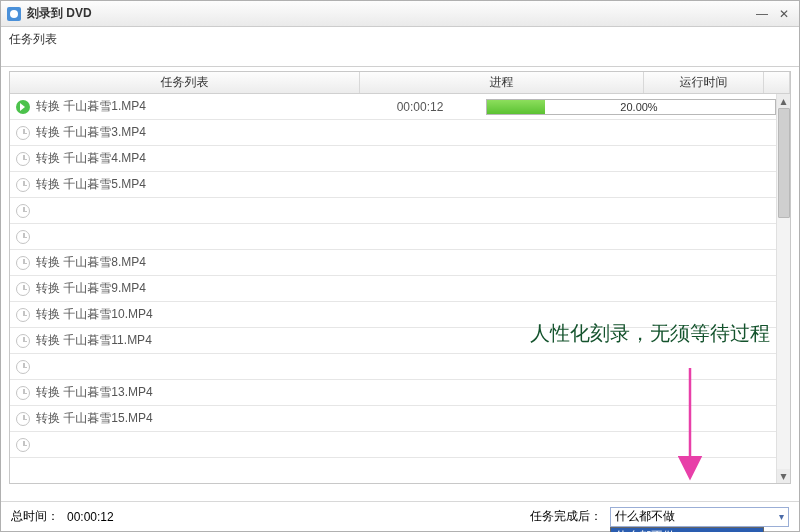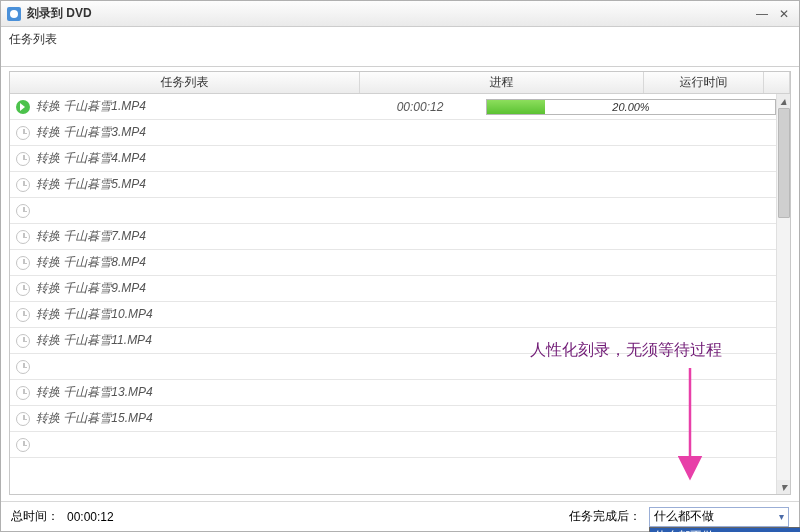--- a/index.html
+++ b/index.html
@@ -77,21 +77,20 @@
       font-size: 12px;
     }
     .col-name { width: 350px; }
     .col-time { width: 120px; }
     .col-prog { flex: 1; }
     .col-sp   { width: 26px; }
     .tbody {
       flex: 1;
       overflow: hidden;
       position: relative;
-      font-style: italic;
     }
     .row {
       display: flex;
       align-items: center;
       height: 26px;
       border-bottom: 1px solid #e6e6e6;
       color: #555;
     }
     .cell { display: flex; align-items: center; padding: 0 6px; }
     .cell.col-name { justify-content: flex-start; gap:6px; }
@@ -119,49 +118,49 @@
       width: 290px; height: 16px;
       border:1px solid #b8b8b8;
       position: relative;
       background:#fff;
     }
     .progress-bar {
       height: 100%;
       background: linear-gradient(to bottom, #8cde5c, #5cc233);
     }
     .progress-text {
-      position:absolute; left:0; top:0; width:100%; height:100%;
+      position:absolute; left:8px; top:0; width:100%; height:100%;
       display:flex; align-items:center; justify-content:center;
       color:#333; font-size:11px;
     }
     .scrollbar {
       position:absolute; right:0; top:0; width:14px; height:100%;
       background:#f3f3f3; border-left:1px solid #e0e0e0;
     }
     .sb-arrow {
       height:14px; display:flex; align-items:center; justify-content:center;
       background:#ececec; color:#666; cursor:pointer;
     }
     .sb-thumb {
       position:absolute; top:14px; left:1px; width:12px; height:110px;
       background:#cfcfcf; border:1px solid #b8b8b8; border-radius:1px;
     }
     
     .footer {
       height: 30px;
       border-top: 1px solid #d8d8d8;
-      margin-top: 6px;
+      margin-top: 17px;
       display:flex; align-items:center;
       padding: 12px 10px;
       gap: 8px;
     }
     .footer .spacer { flex:1; }
     .select {
       position: relative;
-      width: 140px;
+      width: 179px;
       font-family: Liberation Serif, serif;
     }
     .select-box {
       height: 20px;
       border:1px solid #9aaed6;
       background:#fff;
       display:flex; align-items:center;
       padding: 0 4px;
       justify-content: space-between;
       cursor:pointer;
@@ -171,23 +170,23 @@
       position:absolute; left:0; top:20px; width:154px;
       border:1px solid #666;
       background:#fff;
       z-index:10;
     }
     .dd-item { height:18px; display:flex; align-items:center; padding:0 4px; color:#333; cursor:pointer; }
     .dd-item.selected { background:#2a5db0; color:#fff; }
     
     .annotation {
       position:absolute;
-      left:530px; top:340px;
-      color:#701a75;
-      font-size:16px;
+      left:530px; top:320px;
+      color:#14532d;
+      font-size:20px;
       pointer-events:none;
     }
     .arrow-svg {
       position:absolute;
       left:660px; top:368px;
       pointer-events:none;
     }
   </style>
 </head>
 <body>
@@ -253,21 +252,20 @@
         <div class="row">
           <div class="cell col-name">
             <span class="icon-pending"></span>
           </div>
           <div class="cell col-time"></div>
           <div class="cell col-prog"></div>
         </div>
         <div class="row">
           <div class="cell col-name">
             <span class="icon-pending"></span>
-            <span>转换 千山暮雪7.MP4</span>
           </div>
           <div class="cell col-time"></div>
           <div class="cell col-prog"></div>
         </div>
         <div class="row">
           <div class="cell col-name">
             <span class="icon-pending"></span>
             <span>转换 千山暮雪8.MP4</span>
           </div>
           <div class="cell col-time"></div>

